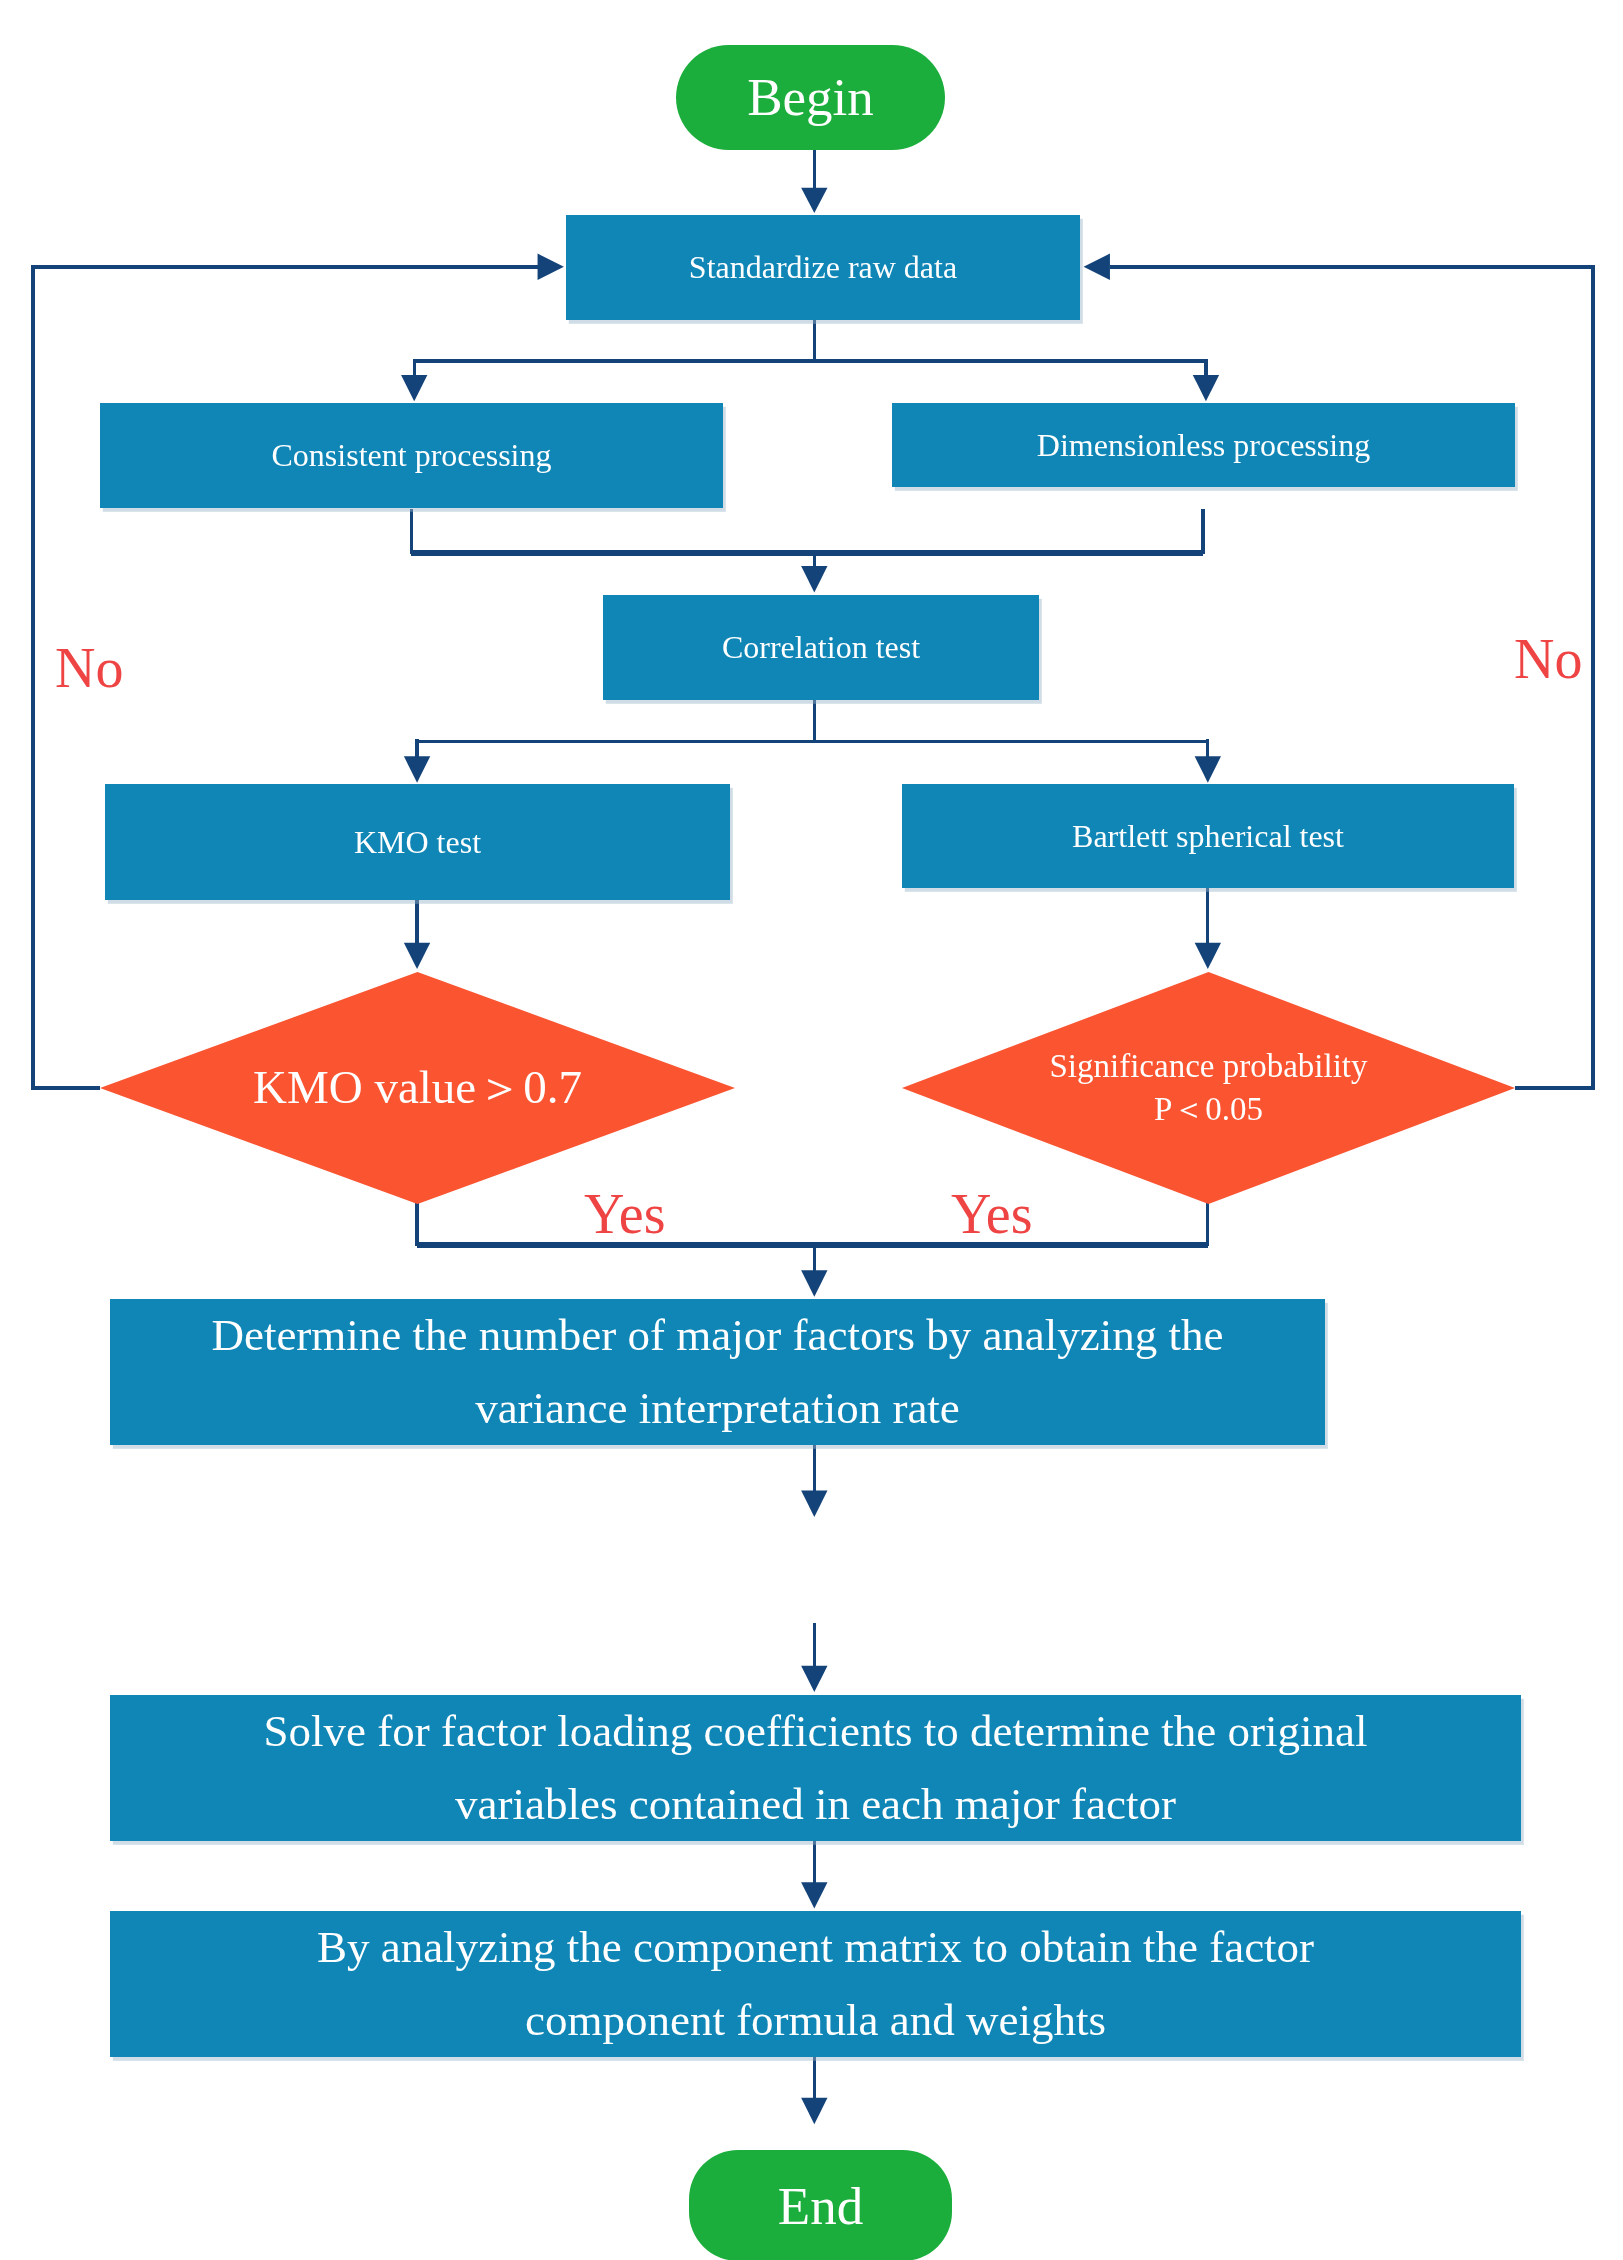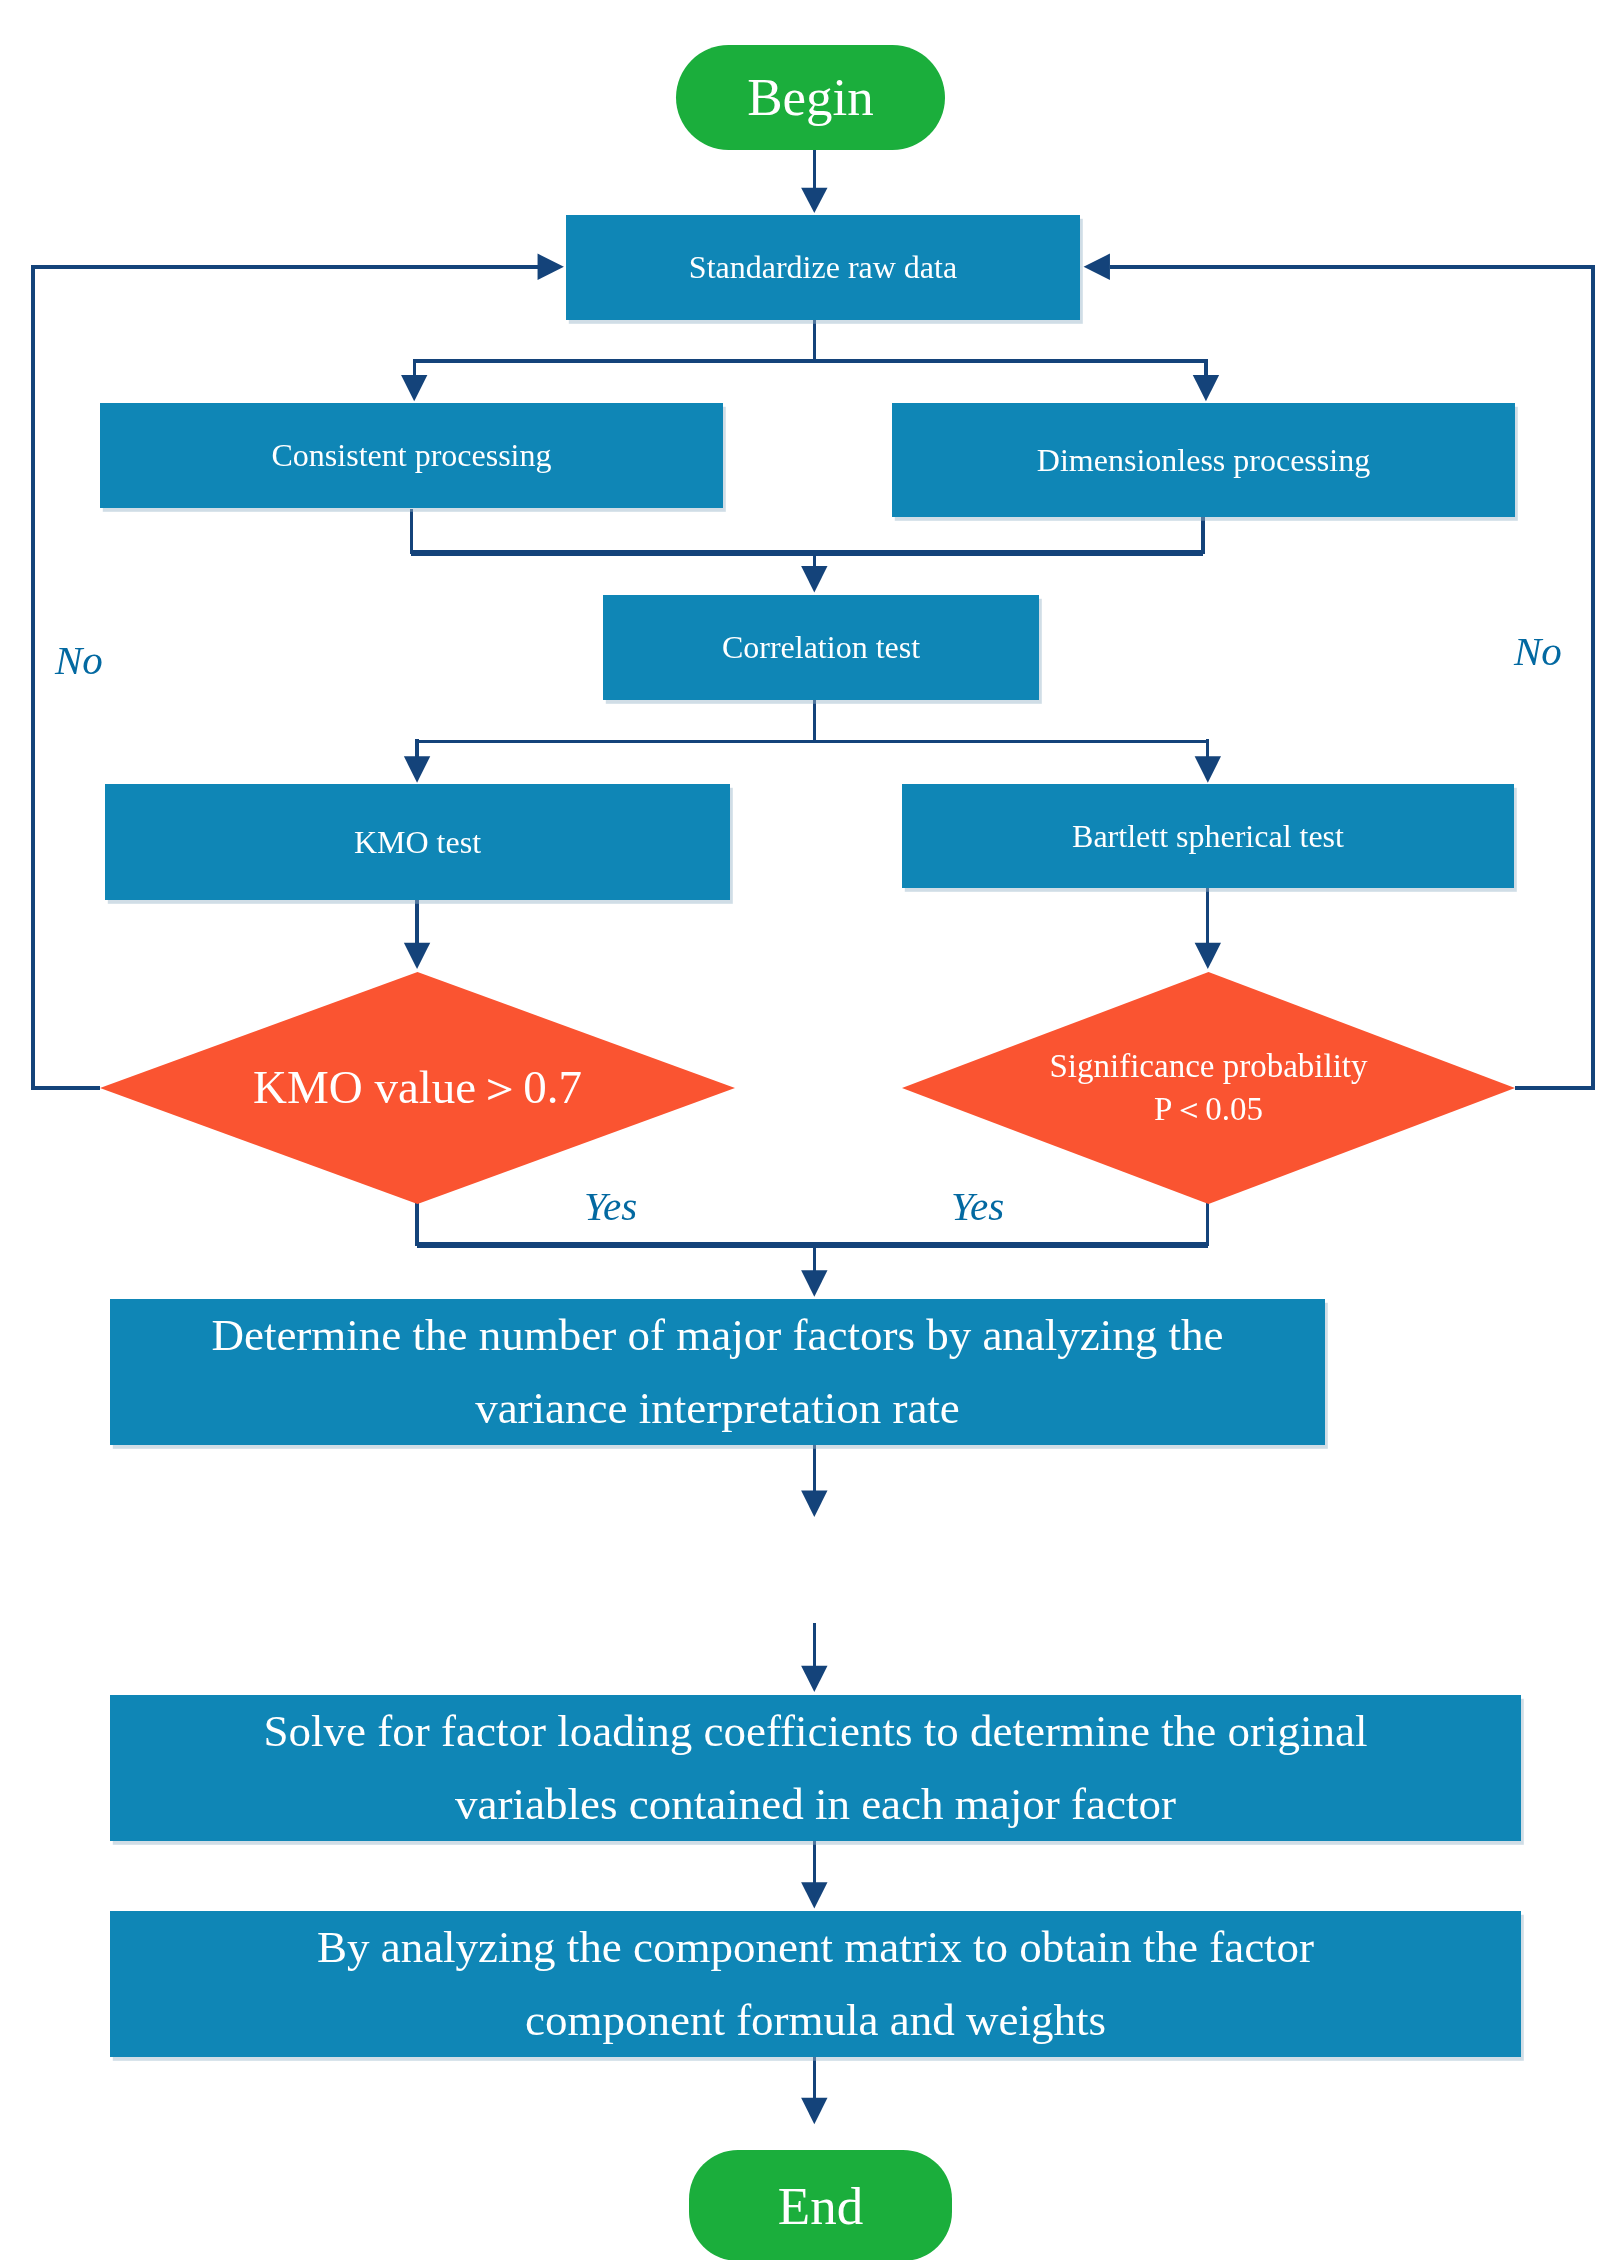--- a/index.html
+++ b/index.html
@@ -29,32 +29,31 @@
     margin-top:23px;
   }
   .diamond{
     background:#FA5431;
     clip-path:polygon(50% 0%,100% 50%,50% 100%,0% 50%);
     font-size:47px;
     line-height:1.1;
   }
   .edge-label{
     position:absolute;
-    color:#0369a1;
-    font-size:41px;
+    color:#ef4444;
+    font-size:56px;
     line-height:1;
     white-space:nowrap;
-    font-style:italic;
   }
   .two-line{line-height:73px;font-size:45px;}
   
   #node-begin        {left:676px; top:21.7px;   width:269px;  height:105px; border-radius:53px;}
   #node-standardize  {left:566px; top:215px;  width:514px;  height:105px;}
   #node-consistent   {left:100px; top:403px;  width:623px;  height:105px;}
-  #node-dimensionless{left:892px; top:403px;  width:623px;  height:114px;}
+  #node-dimensionless{left:892px; top:403px;  width:623px;  height:84px;}
   #node-correlation  {left:603px; top:595px;  width:436px;  height:105px;}
   #node-kmo          {left:105px; top:784px;  width:625px;  height:116px;}
   #node-bartlett     {left:902px; top:784px;  width:612px;  height:104px;}
   #node-kmo-decision {left:100px; top:972px; width:635px;  height:232px;}
   #node-sig-decision {left:902px; top:972px; width:613px;  height:232px; font-size:33px; line-height:43px;}
   #node-determine    {left:110px; top:1299px; width:1215px; height:146px;}
   #node-factor       {left:504px; top:1519px; width:628px;  height:105px;}
   #node-solve        {left:110px; top:1695px; width:1411px; height:146px;}
   #node-component    {left:110px; top:1911px; width:1411px; height:146px;}
   #node-end          {left:689px; top:2127px; width:263px;  height:111px; border-radius:49px;}

